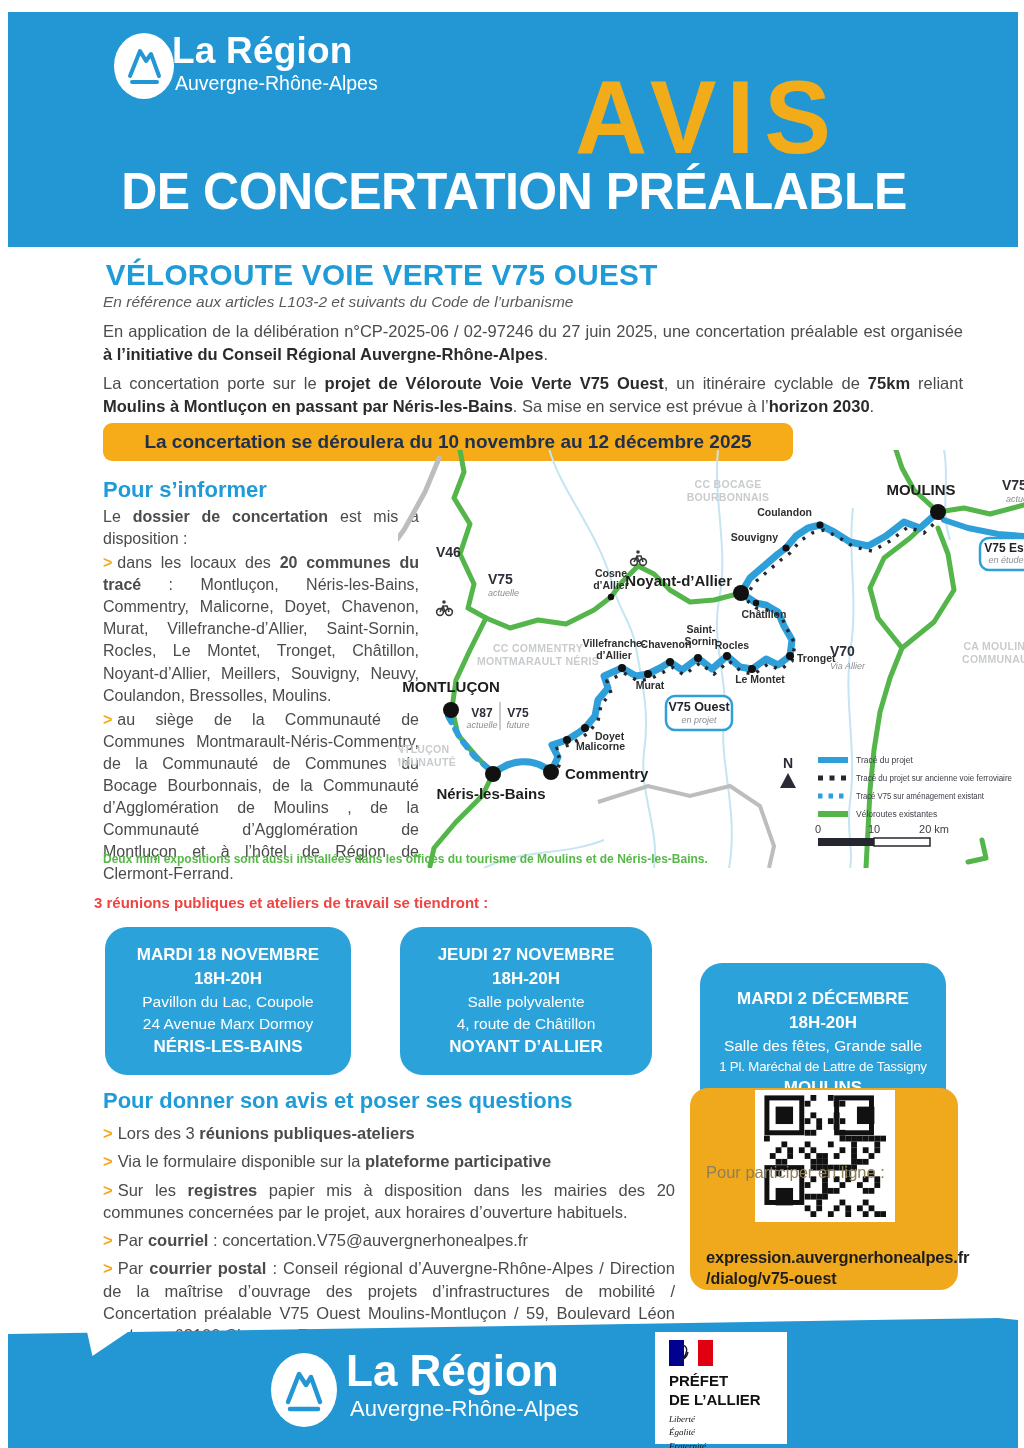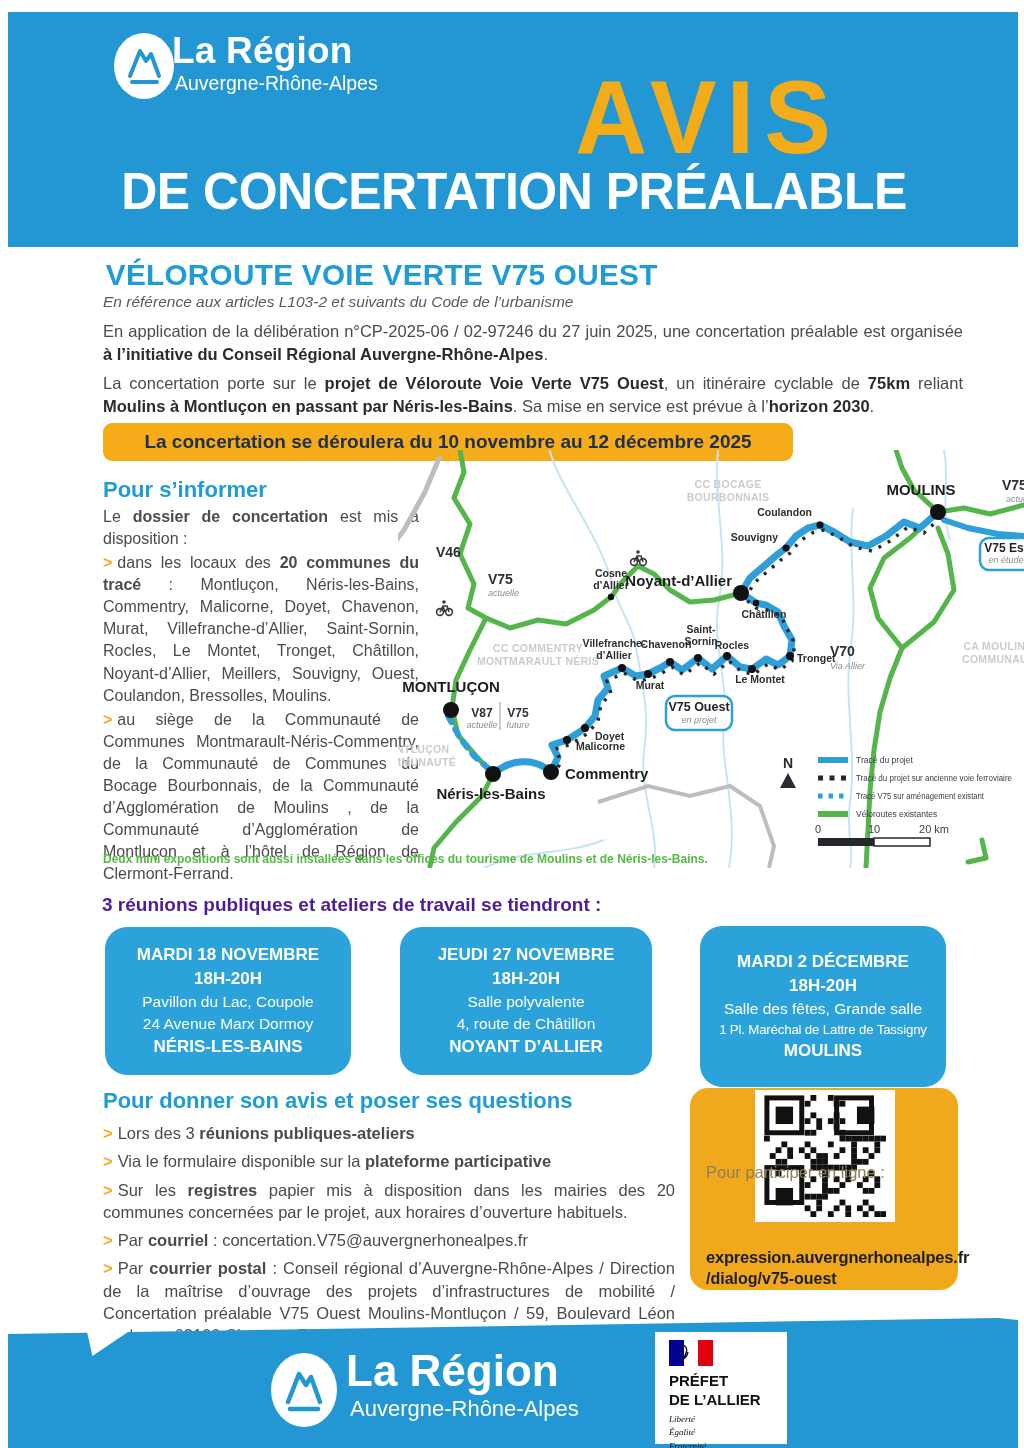--- a/index.html
+++ b/index.html
@@ -26,28 +26,28 @@
           display:flex;align-items:center;justify-content:center;font-size:19px;font-weight:600;color:#20304b;}
   
   .sechead{font-size:22px;font-weight:800;color:#1f9bd7;}
   .informhead{left:103px;top:477px;}
   .leftcol{left:103px;top:506px;width:316px;font-size:16px;line-height:1.38;text-align:justify;color:#4b4b4b;}
   .leftcol p{margin:0 0 2px 0;}
   .chev{color:#f5a81c;font-weight:800;margin-right:5px;}
   b,.bold,[data-b]{font-weight:700;}
   
   .exponote{left:103px;top:852px;width:900px;font-size:12px;font-weight:700;color:#56b947;}
-  .meethead{left:102px;top:894px;width:900px;font-size:19px;font-weight:800;color:#4c1d95;}
+  .meethead{left:94px;top:894px;width:900px;font-size:15px;font-weight:800;color:#ef4444;}
   .card{top:927px;height:148px;background:#2ba2da;border-radius:22px;color:#fff;text-align:center;
         display:flex;flex-direction:column;justify-content:center;gap:4px;padding:6px 2px;box-sizing:border-box;}
   .card .d,.card .t,.card .c{font-size:17px;font-weight:800;}
   .card .v{font-size:15.5px;}
   .card1{left:105px;width:246px;}
   .card2{left:400px;width:252px;}
-  .card3{left:700px;width:246px;top:926px;height:161px;}
+  .card3{left:700px;width:246px;top:963px;height:161px;}
   .card3 .v2{font-size:13.3px;letter-spacing:-.2px;}
   
   .parthead{left:103px;top:1088px;}
   .partlist{left:103px;top:1122px;width:572px;font-size:16.5px;line-height:1.35;text-align:justify;color:#4b4b4b;}
   .partlist p{margin:0 0 6px 0;}
   
   .qrbox{left:690px;top:1088px;width:268px;height:202px;background:#f0a91c;border-radius:18px;}
   .qrwhite{left:755px;top:1090px;width:140px;height:132px;background:#fff;display:flex;align-items:center;justify-content:center;}
   .qrlead{left:706px;top:1163px;font-size:16.5px;color:#8d8057;}
   .qrurl1{left:706px;top:1248px;font-size:16.5px;font-weight:800;color:#1d1d1d;letter-spacing:-.2px;}
@@ -93,21 +93,21 @@
   <div class="abs para p1"><span>En application de la délibération n°CP-2025-06 / 02-97246 du 27 juin 2025, une concertation préalable est organisée </span><span data-b="" style="font-weight: 700;">à l’initiative du Conseil Régional Auvergne-Rhône-Alpes</span><span>.</span></div>
   <div class="abs para p2"><span>La concertation porte sur le </span><span data-b="" style="font-weight: 700;">projet de Véloroute Voie Verte V75 Ouest</span><span>, un itinéraire cyclable de </span><span data-b="" style="font-weight: 700;">75km</span><span> reliant </span><span data-b="" style="font-weight: 700;">Moulins à Montluçon en passant par Néris-les-Bains</span><span>. Sa mise en service est prévue à l’</span><span data-b="" style="font-weight: 700;">horizon 2030</span><span>.</span></div>
 
   <div class="abs banner">
     <span><span>La concertation se déroulera </span><span data-b="" style="font-weight: 700;">du 10 novembre au 12 décembre 2025</span></span>
   </div>
 
   <div class="abs sechead informhead">Pour s’informer</div>
   <div class="abs leftcol">
     <p><span><span>Le </span><span data-b="" style="font-weight: 700;">dossier de concertation</span><span> est mis à disposition :</span></span></p>
-    <p><span class="chev">&gt;</span><span><span>dans les locaux des </span><span data-b="" style="font-weight: 700;">20 communes du tracé</span><span> : Montluçon, Néris-les-Bains, Commentry, Malicorne, Doyet, Chavenon, Murat, Villefranche-d’Allier, Saint-Sornin, Rocles, Le Montet, Tronget, Châtillon, Noyant-d’Allier, Meillers, Souvigny, Ouest, Coulandon, Bressolles, Moulins.</span></span></p>
+    <p><span class="chev">&gt;</span><span><span>dans les locaux des </span><span data-b="" style="font-weight: 700;">20 communes du tracé</span><span> : Montluçon, Néris-les-Bains, Commentry, Malicorne, Doyet, Chavenon, Murat, Villefranche-d’Allier, Saint-Sornin, Rocles, Le Montet, Tronget, Châtillon, Noyant-d’Allier, Meillers, Souvigny, Neuvy, Coulandon, Bressolles, Moulins.</span></span></p>
     <p><span class="chev">&gt;</span><span><span>au siège de la Communauté de Communes Montmarault-Néris-Commentry, de la Communauté de Communes du Bocage Bourbonnais, de la Communauté d’Agglomération de Moulins , de la Communauté d’Agglomération de Montluçon et à l’hôtel de Région de Clermont-Ferrand.</span></span></p>
   </div>
 
   <svg class="abs" style="left:398px;top:450px;" width="626" height="418" viewBox="0 0 626 418">
 
     <g stroke="#c5e5f2" stroke-width="2" fill="none">
       <path d="M150,-5 C162,42 202,82 216,140 C223,162 232,172 237,192 C244,232 252,262 246,302 C241,342 262,382 256,418"></path>
       <path d="M455,58 C449,102 461,152 452,202 C446,252 459,302 452,352 C448,382 456,402 452,418"></path>
       <path d="M320,0 C315,50 331,100 321,150 C313,192 331,232 326,272 C321,312 341,362 331,418"></path>
       <path d="M86,418 C126,398 166,406 206,390"></path>

